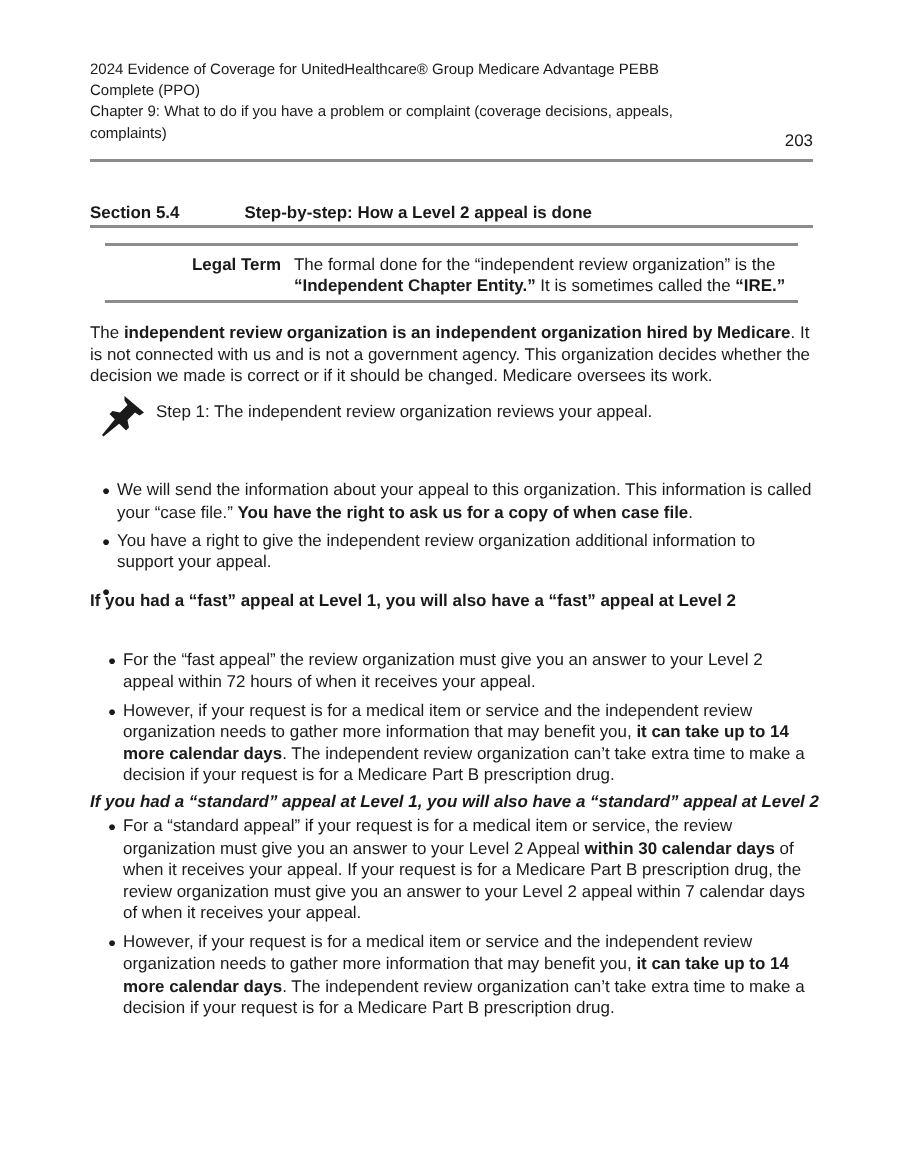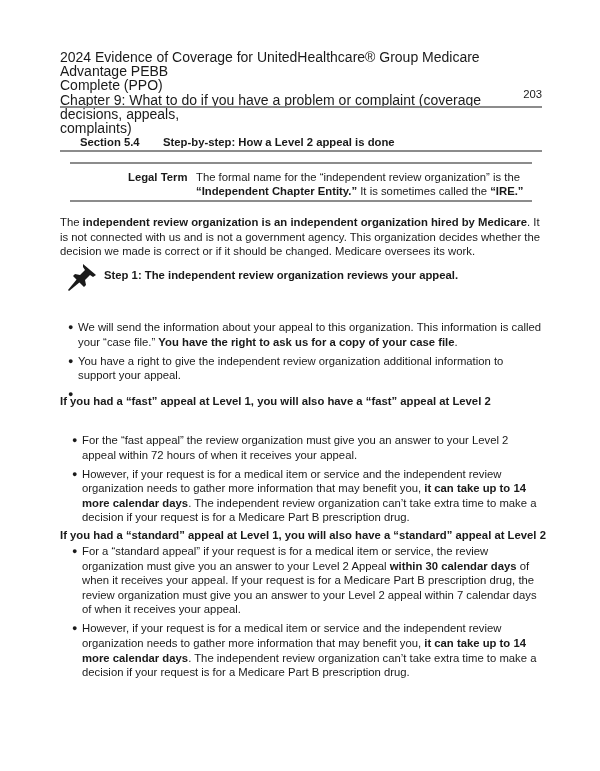--- a/index.html
+++ b/index.html
@@ -1,30 +1,30 @@
 <!DOCTYPE html>
 <html><head>
 <meta charset="utf-8">
 <style>
   html, body { margin: 0; padding: 0; background: #ffffff; }
   body { width: 600px; height: 771px; position: relative; overflow: hidden;
          font-family: "Liberation Sans", sans-serif; color: #1a1a1a; }
   .page { position: absolute; left: 0; top: 0; width: 600px; height: 771px; }
-  .hdr { position: absolute; left: 60px; top: 50px; width: 480px; font-size: 14px; line-height: 14.2px; }
+  .hdr { position: absolute; left: 60px; top: 40px; width: 480px; font-size: 10px; line-height: 14.2px; }
   .hdr-page { position: absolute; right: 58px; top: 88px; font-size: 11.3px; }
   .rule { position: absolute; height: 2px; background: #8c8c8c; }
   .sec { position: absolute; left: 60px; top: 136px; font-size: 11.3px; font-weight: bold; }
-  .sec-num { position: absolute; left: 0; width: 100px; margin-left: 20px; }
+  .sec-num { position: absolute; left: 0; width: 100px; }
   .sec-title { position: absolute; left: 103px; white-space: nowrap; }
   .legal-label { position: absolute; left: 80px; top: 171px; font-size: 11.3px; font-weight: bold; margin-left: 48px; }
   .legal-def { position: absolute; left: 196px; top: 170px; width: 340px; font-size: 11.3px; line-height: 14.2px; }
   .intro { position: absolute; left: 60px; top: 215px; width: 480px; font-size: 11.3px; line-height: 14.6px; }
   .step { position: absolute; left: 66px; top: 262px; }
   .pin { position: absolute; left: 0; top: 0; width: 32px; height: 30px; }
-  .step-text { position: absolute; left: 38px; top: 7px; font-size: 11.3px; font-weight: bold; white-space: nowrap; }
+  .step-text { position: absolute; left: 38px; top: 7px; font-size: 11.3px; font-weight: normal; white-space: nowrap; }
   .list { position: absolute; left: 60px; width: 482px; margin: 0; padding: 0; list-style: none; font-size: 11.3px; line-height: 14.6px; }
   .list li { position: relative; padding-left: 18px; margin-bottom: 4.5px; }
   .list li .bullet { position: absolute; left: 8px; top: 0; font-size: 9px; }
   .subhead { position: absolute; left: 60px; font-size: 11.3px; font-weight: bold; white-space: nowrap; }
   b { font-weight: bold; }
 </style>
 </head>
 <body>
 
 <div class="page">
@@ -39,46 +39,46 @@
   <div class="rule" style="left:60px; top:106px; width:482px;"></div>
 
   <div class="sec">
     <span class="sec-num">Section 5.4</span>
     <span class="sec-title">Step-by-step: How a Level 2 appeal is done</span>
   </div>
   <div class="rule" style="left:60px; top:150px; width:482px;"></div>
 
   <div class="rule" style="left:70px; top:162px; width:462px;"></div>
   <div class="legal-label">Legal Term</div>
-  <div class="legal-def"><span>The formal name for the “independent review organization” is the </span><b>“Independent Chapter Entity.”</b><span> It is sometimes called the </span><b>“IRE.”</b></div>
+  <div class="legal-def"><span>The formal done for the “independent review organization” is the </span><b>“Independent Chapter Entity.”</b><span> It is sometimes called the </span><b>“IRE.”</b></div>
   <div class="rule" style="left:70px; top:200px; width:462px;"></div>
 
   <div class="intro"><span>The </span><b>independent review organization is an independent organization hired by Medicare</b><span>. It is not connected with us and is not a government agency. This organization decides whether the decision we made is correct or if it should be changed. Medicare oversees its work.</span></div>
 
   <div class="step">
     <svg class="pin" viewBox="0 0 32 30">
       <g fill="#1a1a1a">
         <polygon points="17,2 30,13 27,15 24,13 19,18 20,23 18,25 7,14 9,12 14,13 19,8 17,5"></polygon>
         <polygon points="11,17 14,20 3,29 2,28"></polygon>
       </g>
     </svg>
     <div class="step-text">Step 1: The independent review organization reviews your appeal.</div>
   </div>
 
   <ul class="list" style="top:320px;">
-    <li><span class="bullet">●</span><span>We will send the information about your appeal to this organization. This information is called your “case file.” </span><b>You have the right to ask us for a copy of your case file</b><span>.</span></li>
+    <li><span class="bullet">●</span><span>We will send the information about your appeal to this organization. This information is called your “case file.” </span><b>You have the right to ask us for a copy of when case file</b><span>.</span></li>
     <li><span class="bullet">●</span><span>You have a right to give the independent review organization additional information to support your appeal.</span></li>
     <li><span class="bullet">●</span></li>
   </ul>
 
   <div class="subhead" style="top:395px;">If you had a “fast” appeal at Level 1, you will also have a “fast” appeal at Level 2</div>
   <ul class="list" style="top:433px; left:64px; width:478px;">
     <li><span class="bullet">●</span><span>For the “fast appeal” the review organization must give you an answer to your Level 2 appeal within 72 hours of when it receives your appeal.</span></li>
     <li><span class="bullet">●</span><span>However, if your request is for a medical item or service and the independent review organization needs to gather more information that may benefit you, </span><b>it can take up to 14 more calendar days</b><span>. The independent review organization can’t take extra time to make a decision if your request is for a Medicare Part B prescription drug.</span></li>
   </ul>
 
-  <div class="subhead" style="top:529px;">If you had a “standard” appeal at Level 1, you will also have a “standard” appeal at Level 2</div>
+  <div class="subhead" style="top:529px;font-style:italic;">If you had a “standard” appeal at Level 1, you will also have a “standard” appeal at Level 2</div>
   <ul class="list" style="top:544px; left:64px; width:478px;">
     <li><span class="bullet">●</span><span>For a “standard appeal” if your request is for a medical item or service, the review organization must give you an answer to your Level 2 Appeal </span><b>within 30 calendar days</b><span> of when it receives your appeal. If your request is for a Medicare Part B prescription drug, the review organization must give you an answer to your Level 2 appeal within 7 calendar days of when it receives your appeal.</span></li>
     <li><span class="bullet">●</span><span>However, if your request is for a medical item or service and the independent review organization needs to gather more information that may benefit you, </span><b>it can take up to 14 more calendar days</b><span>. The independent review organization can’t take extra time to make a decision if your request is for a Medicare Part B prescription drug.</span></li>
   </ul>
 
 </div>
 
 </body></html>

